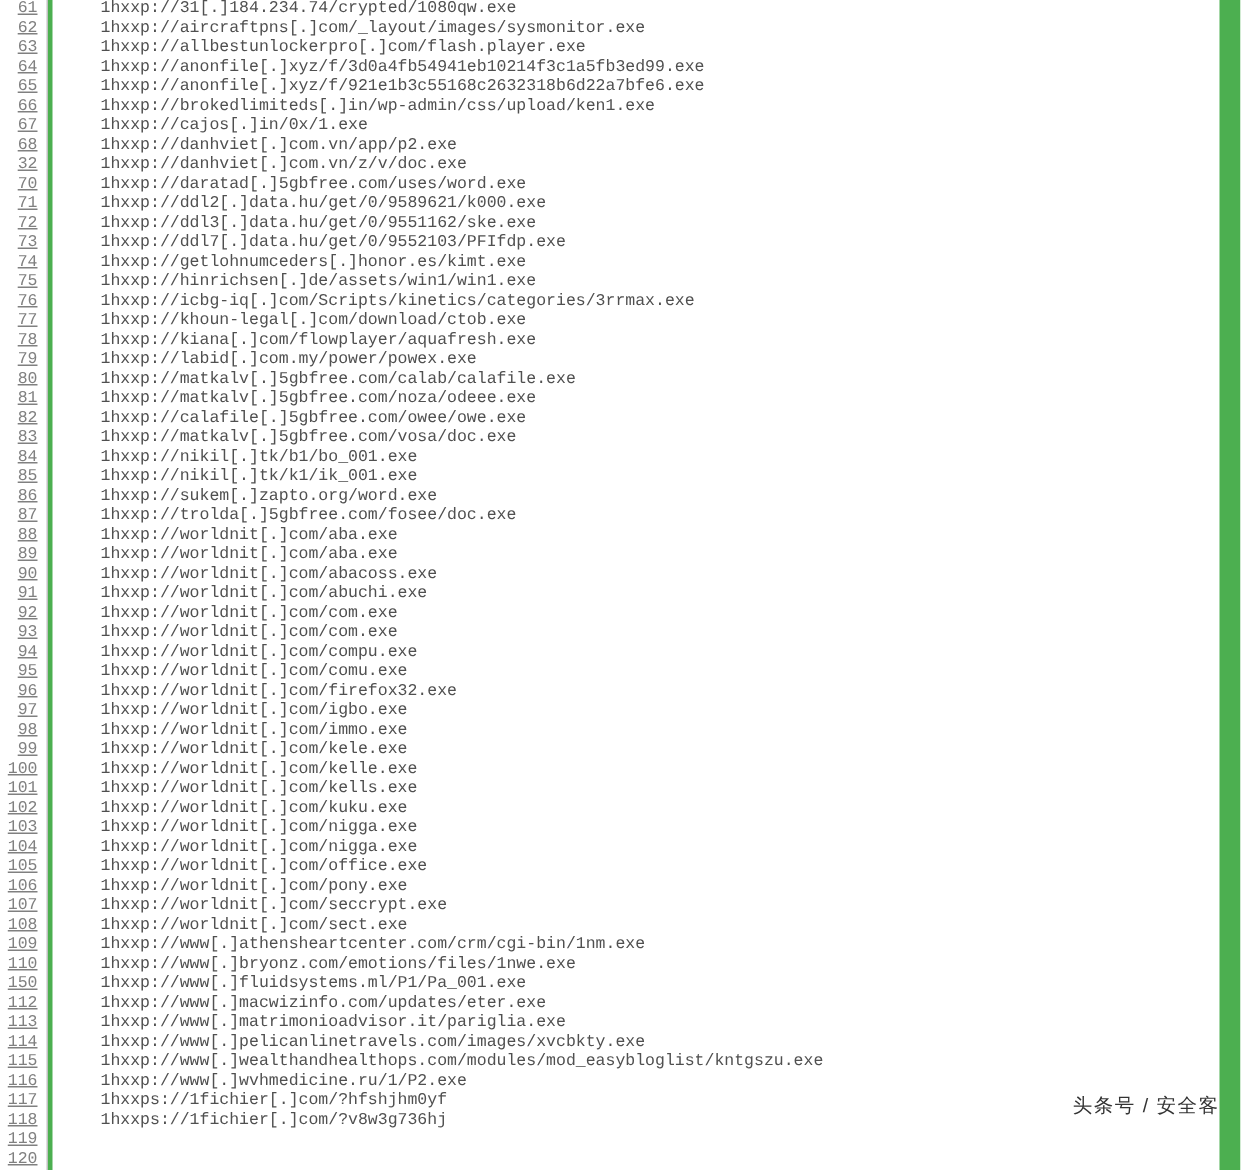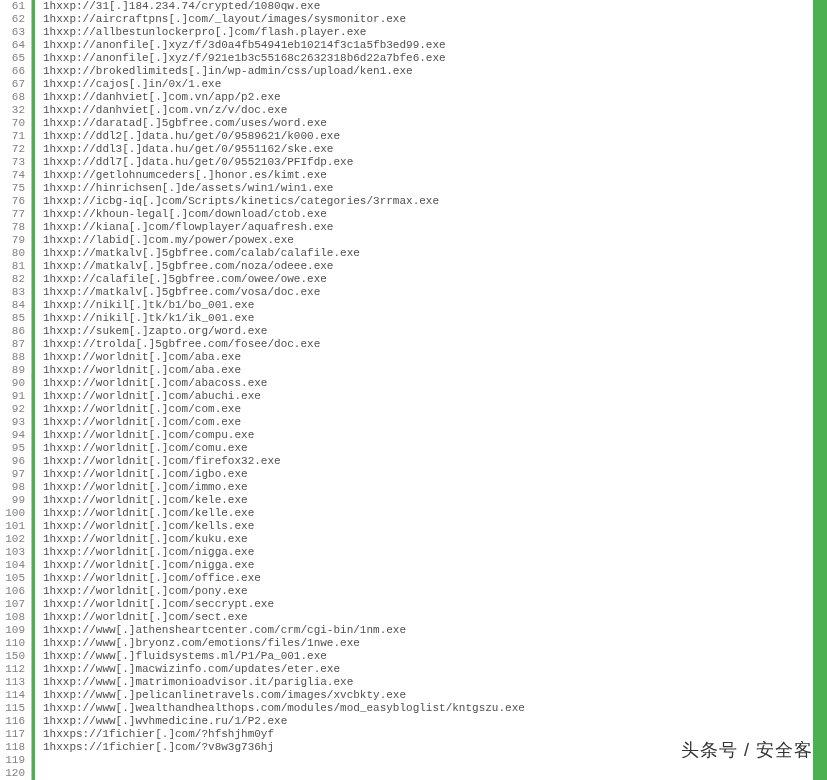--- a/index.html
+++ b/index.html
@@ -22,45 +22,47 @@
     }
     .gutter {
       background: #ffffff;
       color: #808080;
       text-align: right;
       padding-right: 6px;
       padding-left: 4px;
       border-right: 1px solid #c0c0c0;
       user-select: none;
       min-width: 32px;
+      text-decoration: underline;
     }
     .gutter-line {
       height: 13px;
       line-height: 13px;
       font-size: 11px;
     }
     .code-area {
       flex: 1;
       background: #ffffff;
       border-left: 3px solid #4caf50;
       padding-left: 8px;
     }
     .code-line {
       height: 13px;
       line-height: 13px;
       color: #505050;
       white-space: pre;
       font-size: 11px;
+      margin-left: 24px;
     }
     .watermark {
       position: absolute;
-      bottom: 18px;
+      bottom: 34px;
       right: 14px;
       font-family: "Microsoft YaHei", "SimHei", sans-serif;
-      font-size: 18px;
+      font-size: 13px;
       color: #333333;
       font-weight: 500;
       letter-spacing: 1px;
       pointer-events: none;
     }
     .right-border {
       position: absolute;
       right: 0;
       top: 0;
       bottom: 0;

